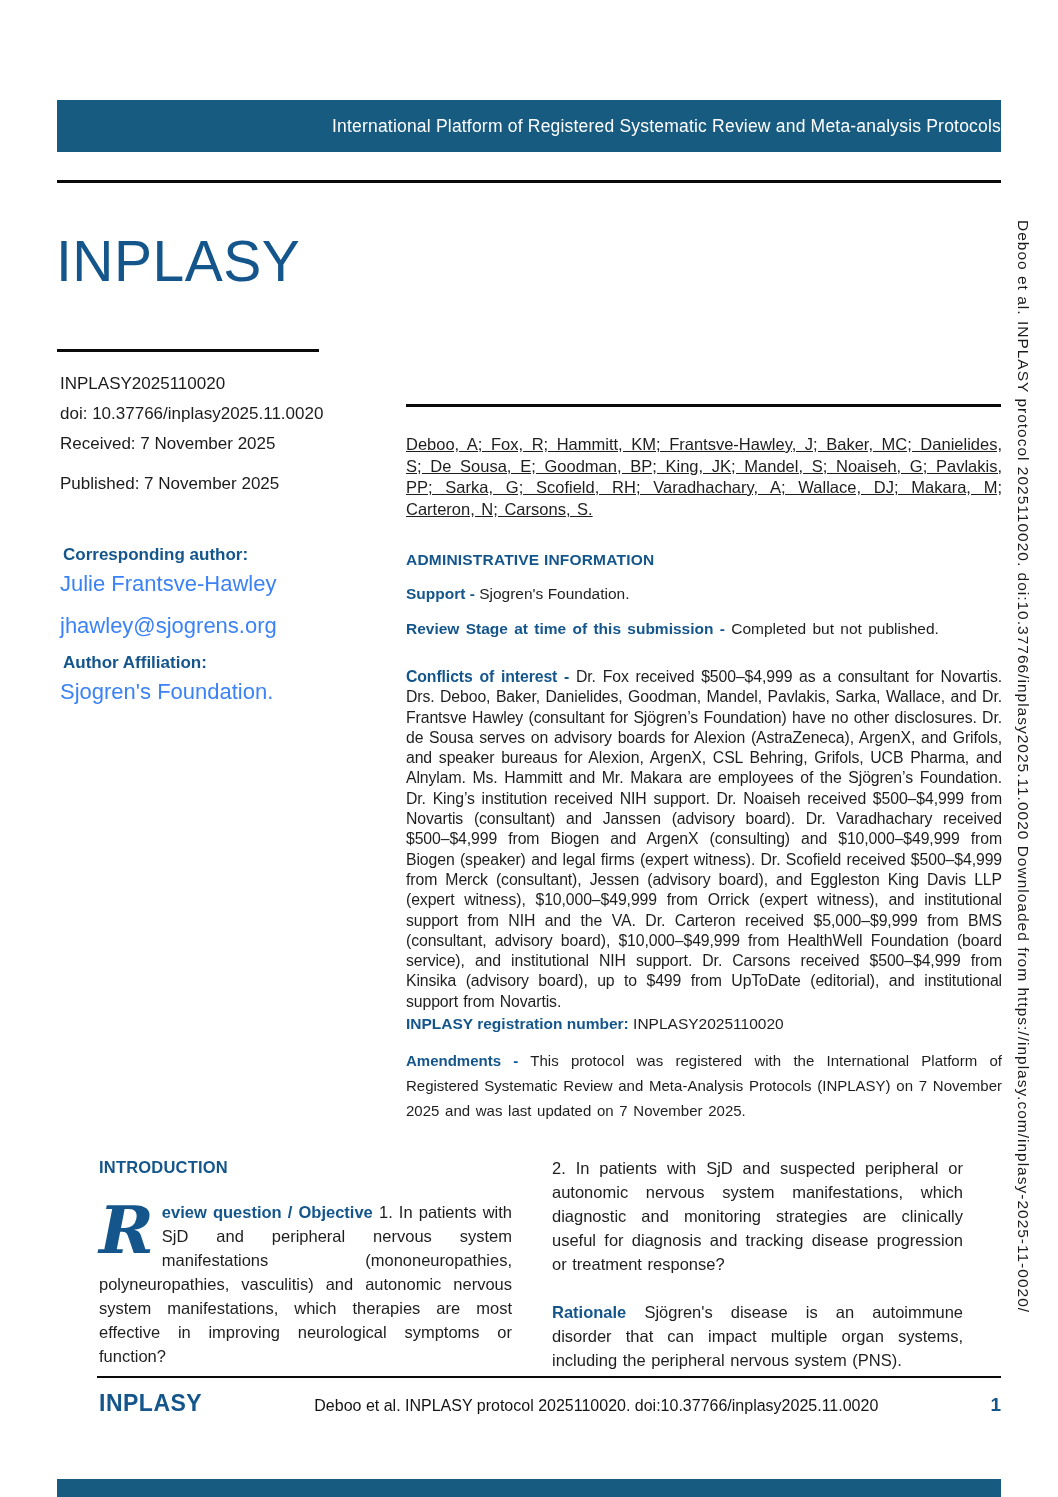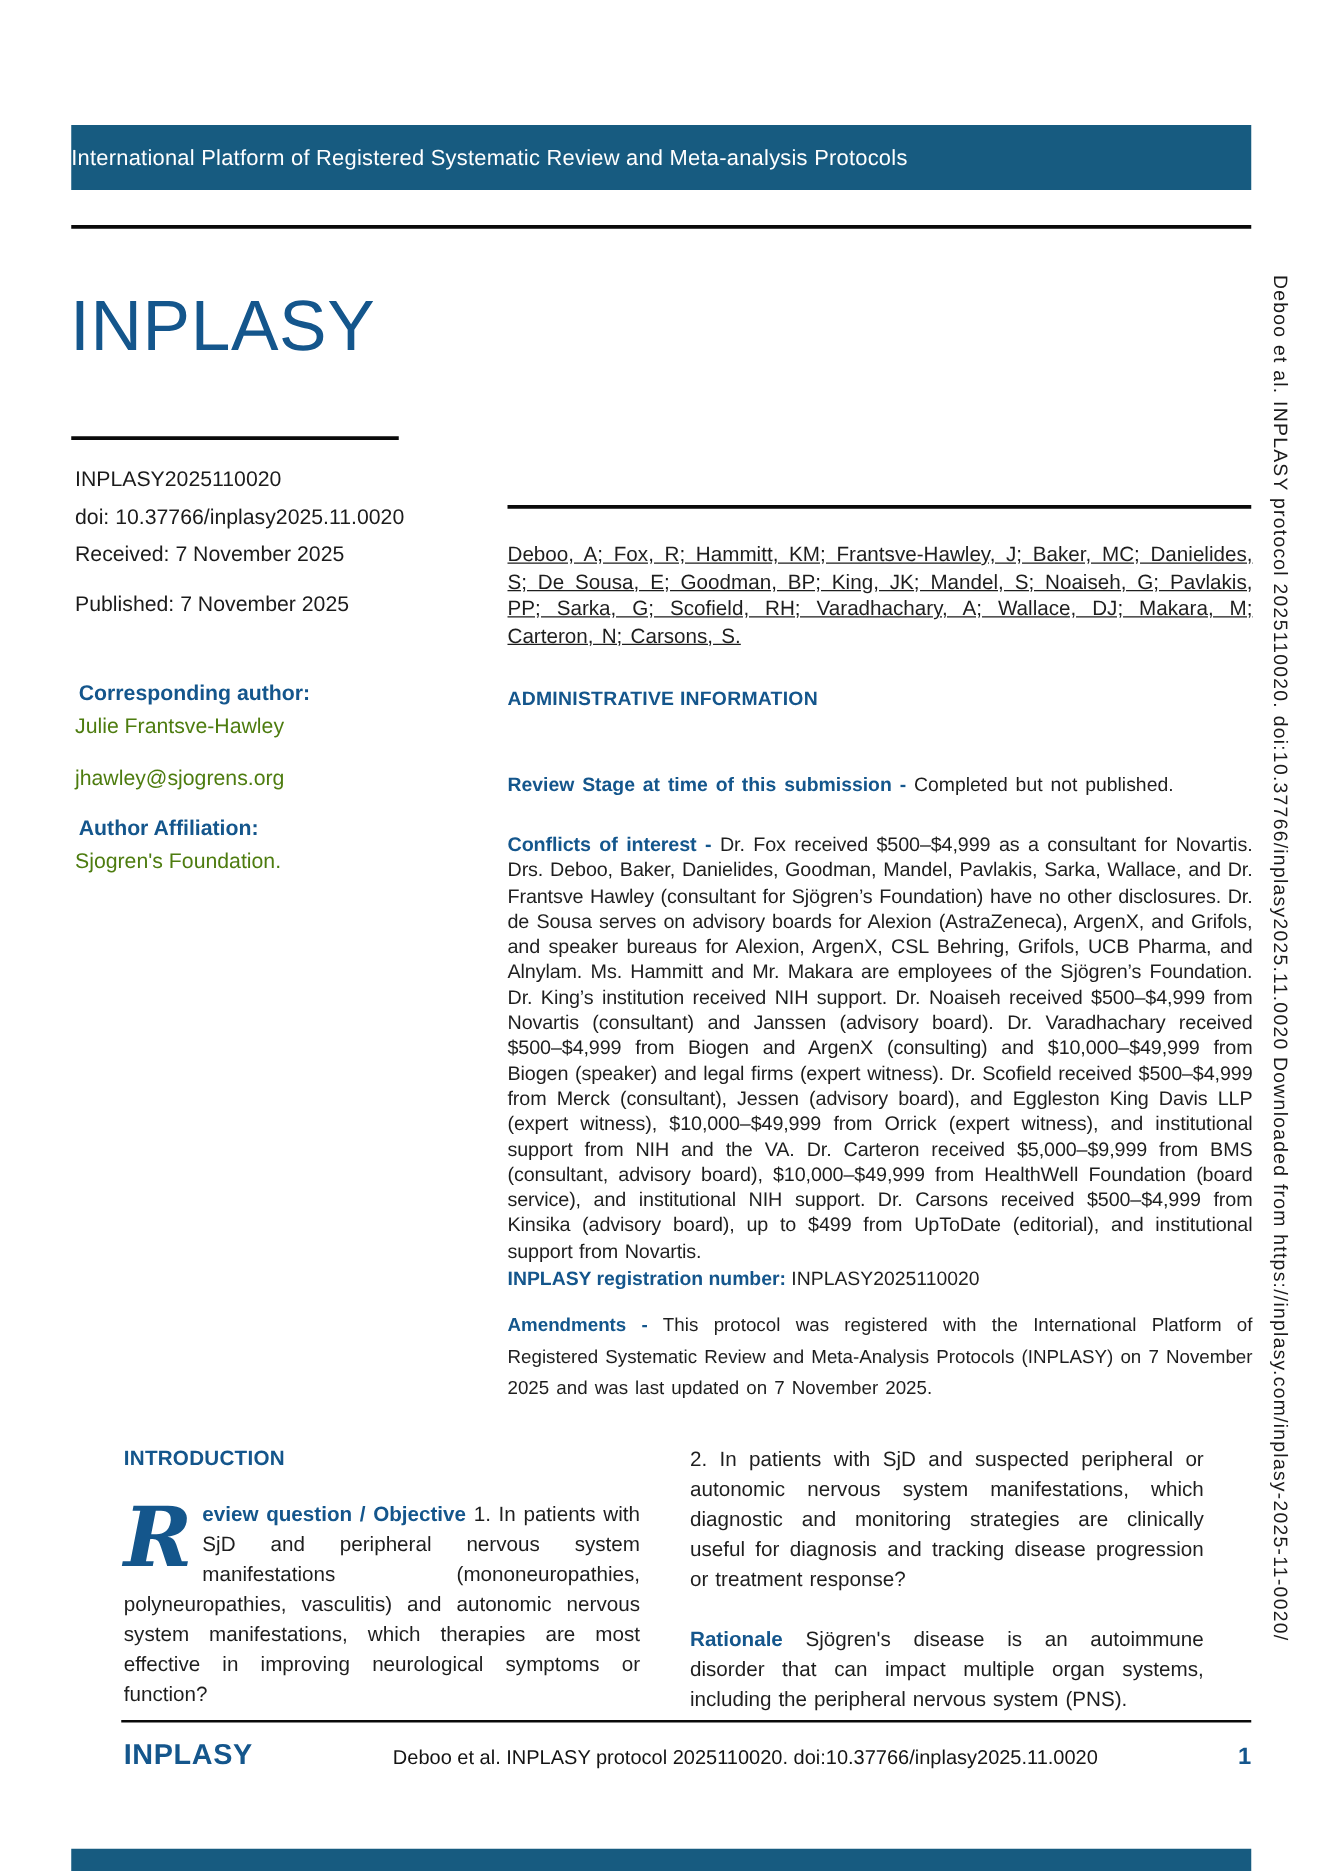--- a/index.html
+++ b/index.html
@@ -6,36 +6,36 @@
     --brand:#14568C;
     --banner:#175B80;
     --ink:#1E1E1E;
   }
   *{margin:0;padding:0;box-sizing:border-box;}
   html,body{background:#ffffff;}
   body{font-family:"Liberation Sans",sans-serif;color:var(--ink);}
   .page{position:relative;width:1058px;height:1497px;background:#fff;overflow:hidden;}
 
   .banner{position:absolute;left:57px;top:100px;width:944px;height:52px;background:var(--banner);
-          display:flex;align-items:center;justify-content:flex-start;color:#fff;font-size:17.5px;letter-spacing:.2px;}
+          display:flex;align-items:center;justify-content:flex-end;color:#fff;font-size:17.5px;letter-spacing:.2px;}
   .rule{position:absolute;background:#0a0a0a;}
   .rule-top{left:57px;top:180px;width:944px;height:2.5px;}
   .rule-logo{left:57px;top:349px;width:262px;height:3px;}
   .rule-title{left:406px;top:404px;width:595px;height:2.5px;}
   .rule-footer{left:97px;top:1376px;width:904px;height:2px;}
 
   .logo-big{position:absolute;left:56px;top:233px;font-size:57px;line-height:1;color:var(--brand);
             letter-spacing:.5px;font-weight:400;}
 
   .metaline{position:absolute;left:60px;font-size:17px;color:#1b1b1b;}
   .m-id{top:374px;} .m-doi{top:404px;} .m-rec{top:434px;} .m-pub{top:474px;}
 
   .lbl{color:var(--brand);font-weight:bold;}
   .leftlbl{position:absolute;left:63px;font-size:17px;color:var(--brand);font-weight:bold;}
-  .lefttxt{position:absolute;left:60px;font-size:17px;color:#4d7c0f;}
+  .lefttxt{position:absolute;left:60px;font-size:22px;color:#3b82f6;}
   .l-corr{top:545px;} .l-name{top:571px;} .l-mail{top:613px;} .l-aff{top:653px;} .l-afft{top:679px;}
 
   .rcol{position:absolute;left:406px;width:596px;}
   .title{top:262px;font-size:20px;font-weight:bold;color:var(--brand);line-height:29px;letter-spacing:.2px;}
   .authors{top:434px;font-size:16.5px;line-height:21.5px;text-align:justify;word-spacing:2px;text-decoration:underline;}
   .admin-h{top:551px;font-size:15.5px;font-weight:bold;color:var(--brand);letter-spacing:.2px;}
   .support{top:585px;font-size:15.5px;}
   .revstage{top:618px;font-size:15.5px;line-height:21px;text-align:justify;word-spacing:2px;}
   .conflicts{top:667px;font-size:15.8px;line-height:20.3px;text-align:justify;word-spacing:1px;letter-spacing:-0.1px;}
   .regnum{top:1015px;font-size:15.5px;}
@@ -81,20 +81,24 @@
   <div class="lefttxt l-name">Julie Frantsve-Hawley</div>
   <div class="lefttxt l-mail">jhawley@sjogrens.org</div>
   <div class="leftlbl l-aff">Author Affiliation:</div>
   <div class="lefttxt l-afft">Sjogren's Foundation.</div>
 
   <div class="rule rule-title"></div>
   <div class="rcol authors">Deboo, A; Fox, R; Hammitt, KM; Frantsve-Hawley, J; Baker, MC; Danielides, S; De Sousa, E; Goodman, BP; King, JK; Mandel, S; Noaiseh, G; Pavlakis, PP; Sarka, G; Scofield, RH; Varadhachary, A; Wallace, DJ; Makara, M; Carteron, N; Carsons, S.</div>
 
   <div class="rcol admin-h">ADMINISTRATIVE INFORMATION</div>
 
+  <p class="rcol support">
+    <span class="lbl">Support -</span>
+    <span>Sjogren's Foundation.</span>
+  </p>
 
   <p class="rcol revstage">
     <span class="lbl">Review Stage at time of this submission -</span>
     <span>Completed but not published.</span>
   </p>
 
   <p class="rcol conflicts">
     <span class="lbl">Conflicts of interest -</span>
     <span>Dr. Fox received $500–$4,999 as a consultant for Novartis. Drs. Deboo, Baker, Danielides, Goodman, Mandel, Pavlakis, Sarka, Wallace, and Dr. Frantsve Hawley (consultant for Sjögren’s Foundation) have no other disclosures. Dr. de Sousa serves on advisory boards for Alexion (AstraZeneca), ArgenX, and Grifols, and speaker bureaus for Alexion, ArgenX, CSL Behring, Grifols, UCB Pharma, and Alnylam. Ms. Hammitt and Mr. Makara are employees of the Sjögren’s Foundation. Dr. King’s institution received NIH support. Dr. Noaiseh received $500–$4,999 from Novartis (consultant) and Janssen (advisory board). Dr. Varadhachary received $500–$4,999 from Biogen and ArgenX (consulting) and $10,000–$49,999 from Biogen (speaker) and legal firms (expert witness). Dr. Scofield received $500–$4,999 from Merck (consultant), Jessen (advisory board), and Eggleston King Davis LLP (expert witness), $10,000–$49,999 from Orrick (expert witness), and institutional support from NIH and the VA. Dr. Carteron received $5,000–$9,999 from BMS (consultant, advisory board), $10,000–$49,999 from HealthWell Foundation (board service), and institutional NIH support. Dr. Carsons received $500–$4,999 from Kinsika (advisory board), up to $499 from UpToDate (editorial), and institutional support from Novartis.</span>
   </p>

